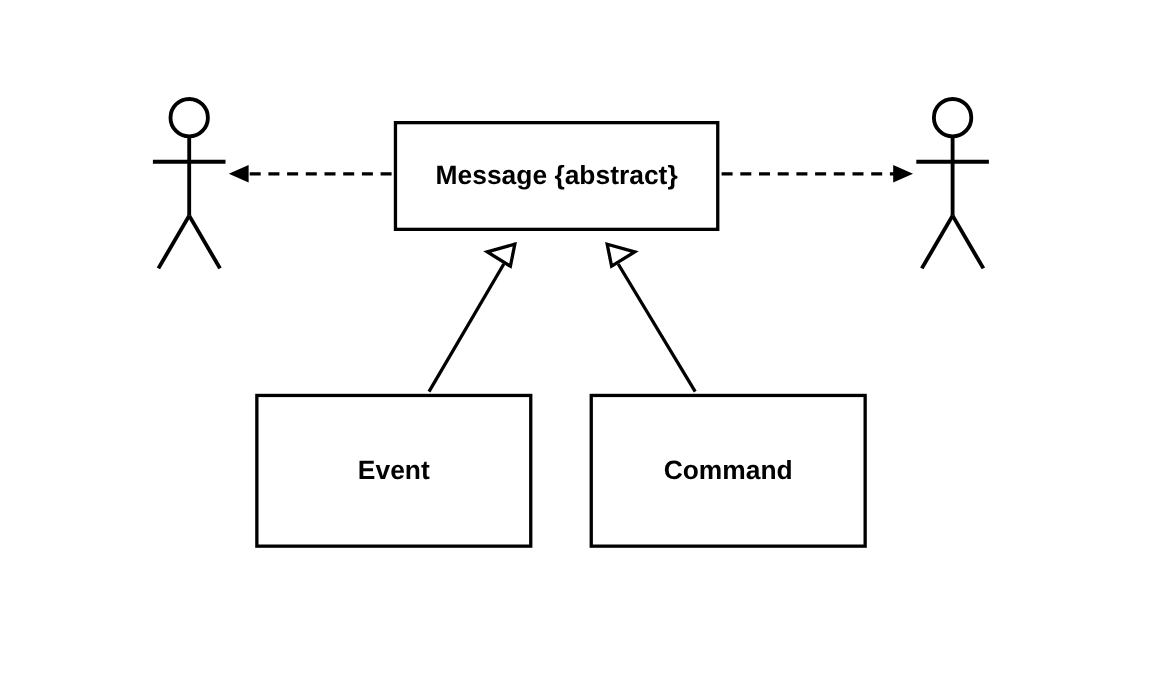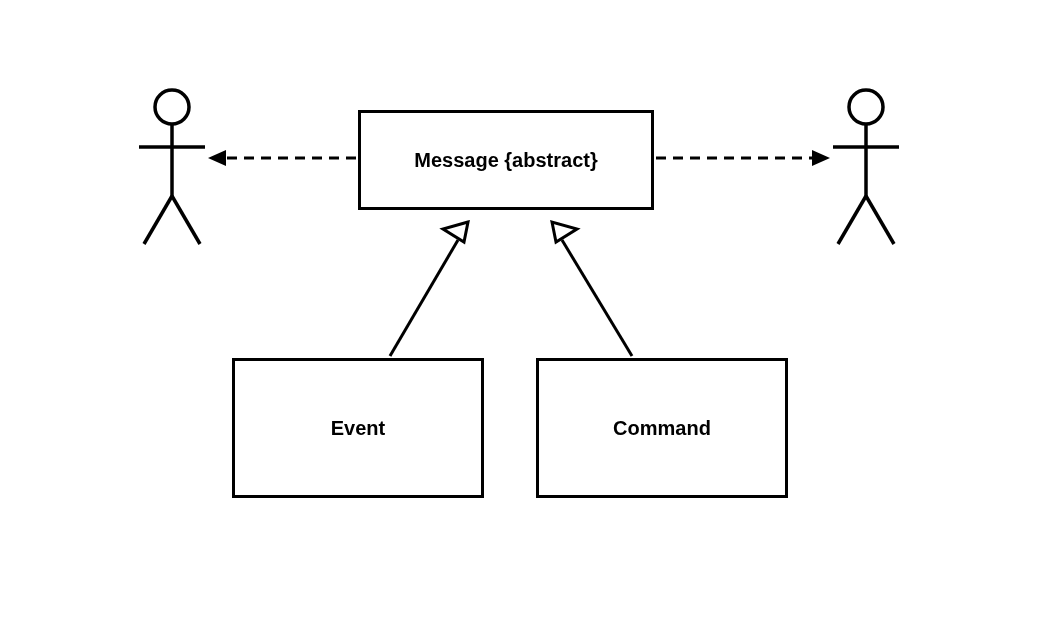--- a/index.html
+++ b/index.html
@@ -19,21 +19,21 @@
     position: absolute;
     border: 3.5px solid #000;
     background: #fff;
     display: flex;
     align-items: center;
     justify-content: center;
     font-weight: 700;
     box-sizing: border-box;
   }
   .box span {
-    font-size: 20px;
+    font-size: 24px;
     letter-spacing: 0px;
   }
   svg.overlay {
     position: absolute;
     left: 0;
     top: 0;
     width: 1056px;
     height: 630px;
     pointer-events: none;
   }

